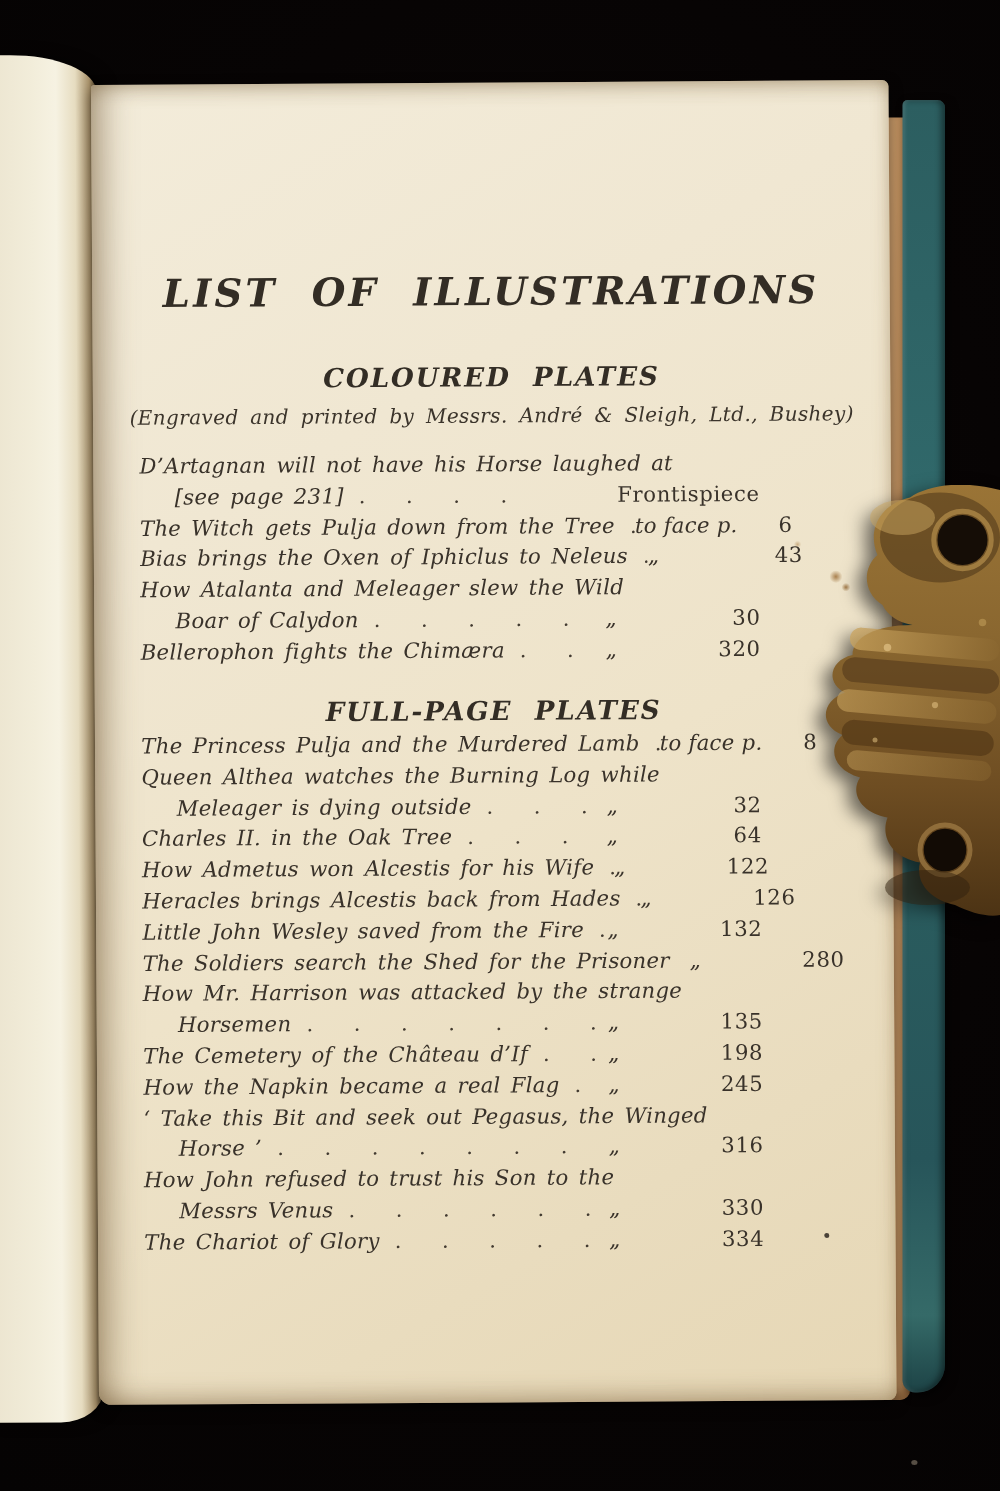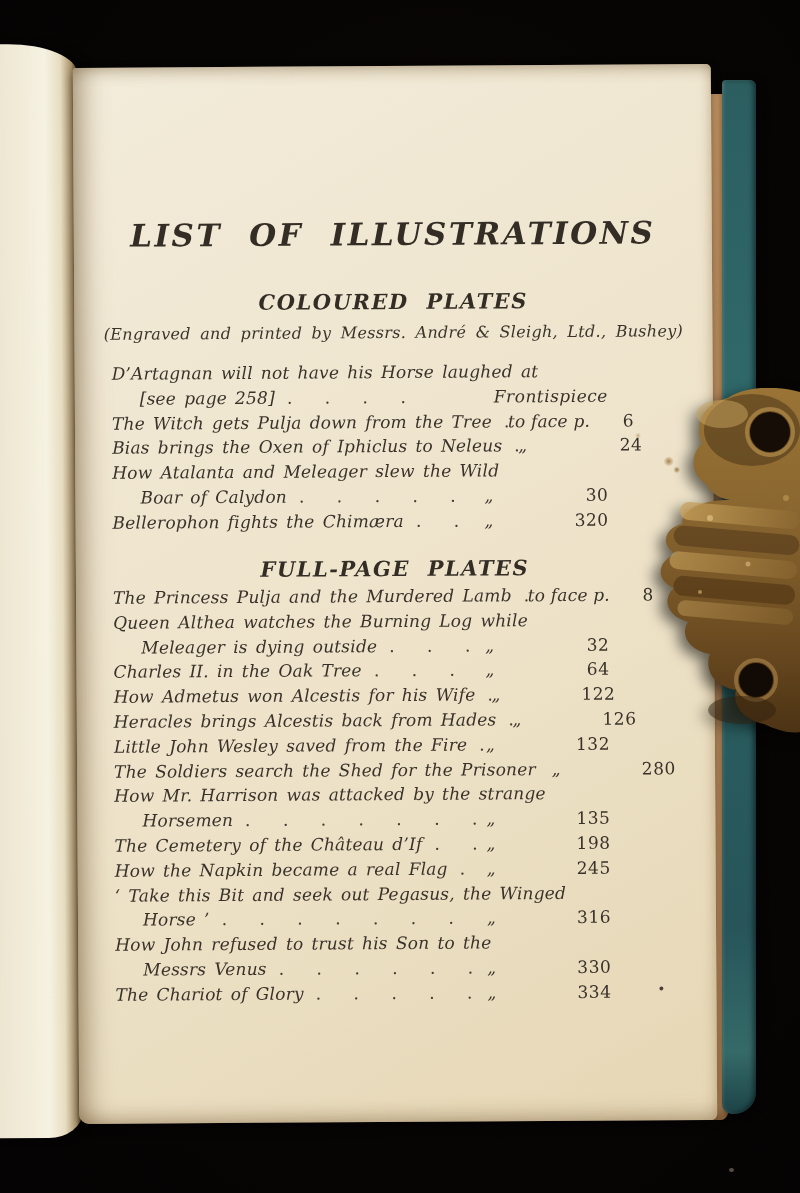--- a/index.html
+++ b/index.html
@@ -70,21 +70,21 @@
   }
   .rows{position:absolute;left:37px;width:496px;}
   .rows-coloured{top:296px;}
   .rows-fullpage{top:520px;}
   .row{display:flex;align-items:baseline;height:24.8px;white-space:nowrap;font-size:17px;}
   .row .t{flex:0 0 auto;font-style:italic;letter-spacing:.2px;word-spacing:2.5px;}
   .row.indent .t{padding-left:28px;}
   .row .dots{flex:1 1 0;min-width:0;overflow:hidden;word-spacing:27px;padding:0 4px 0 12px;color:#423a30;}
   .row .ref{flex:0 0 80px;text-align:left;font-style:italic;letter-spacing:.2px;}
   .row .num{flex:0 0 44px;text-align:right;font-style:normal;letter-spacing:.5px;}
-  .row.num-italic .num{font-style:italic;text-align:right;}
+  .row.num-italic .num{text-align:right;}
   
   .clasp{
     position:absolute;left:652px;top:388px;width:148px;height:352px;
     filter:drop-shadow(-7px 5px 7px rgba(0,0,0,.55));
   }
 </style>
 </head>
 <body>
 
 <div class="left-leaf"></div>
@@ -105,36 +105,36 @@
 
   <div class="rows rows-coloured">
 
   <div class="row">
         <span class="t">D’Artagnan will not have his Horse laughed at</span>
         <span class="dots"></span>
         <span class="ref"></span>
         <span class="num"></span>
       </div>
       <div class="row indent num-italic">
-        <span class="t">[see page 258]</span>
+        <span class="t">[see page 231]</span>
         <span class="dots">. . . . . .</span>
         <span class="ref"></span>
         <span class="num">Frontispiece</span>
       </div>
       <div class="row">
         <span class="t">The Witch gets Pulja down from the Tree</span>
         <span class="dots">. .</span>
         <span class="ref">to face p.</span>
         <span class="num">6</span>
       </div>
       <div class="row">
         <span class="t">Bias brings the Oxen of Iphiclus to Neleus</span>
         <span class="dots">.</span>
         <span class="ref">„</span>
-        <span class="num">24</span>
+        <span class="num">43</span>
       </div>
       <div class="row">
         <span class="t">How Atalanta and Meleager slew the Wild</span>
         <span class="dots"></span>
         <span class="ref"></span>
         <span class="num"></span>
       </div>
       <div class="row indent">
         <span class="t">Boar of Calydon</span>
         <span class="dots">. . . . . .</span>

